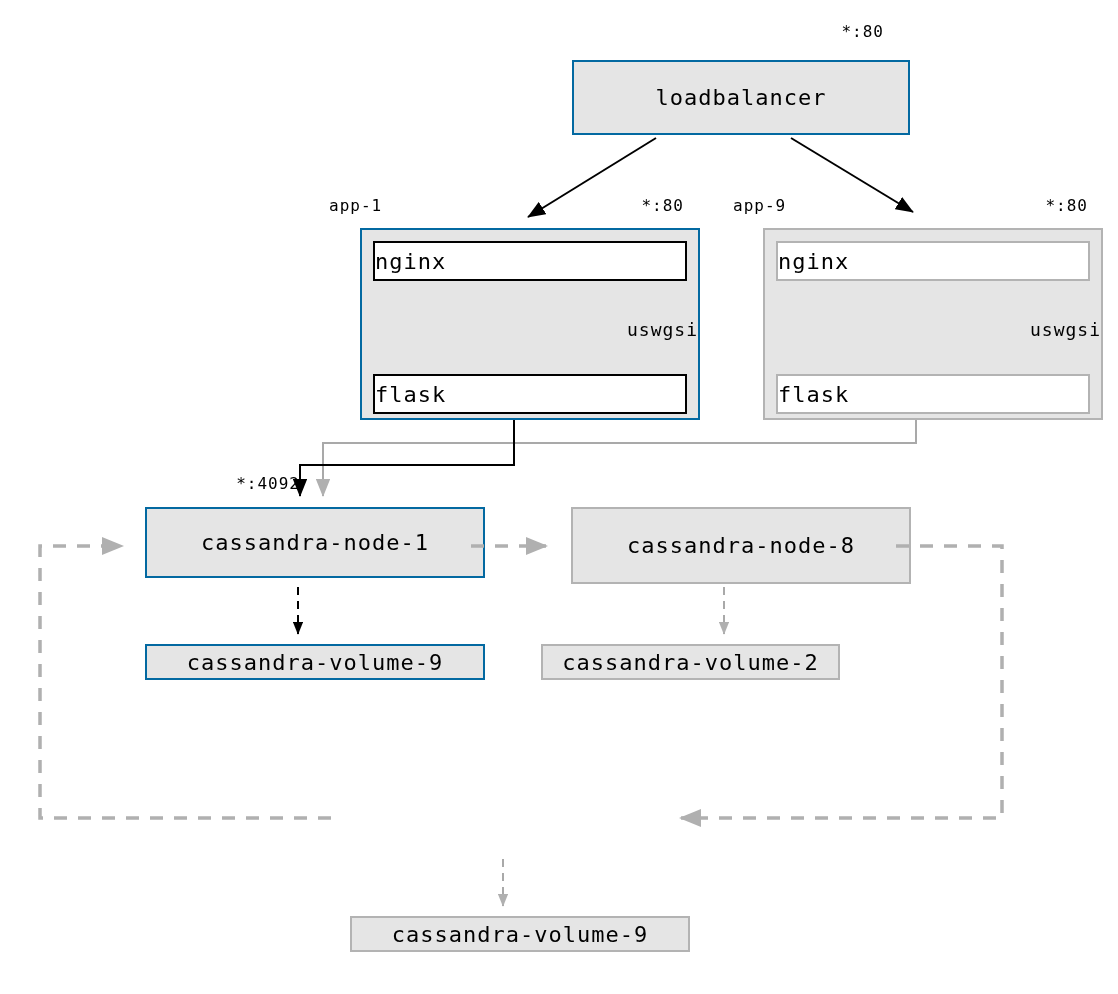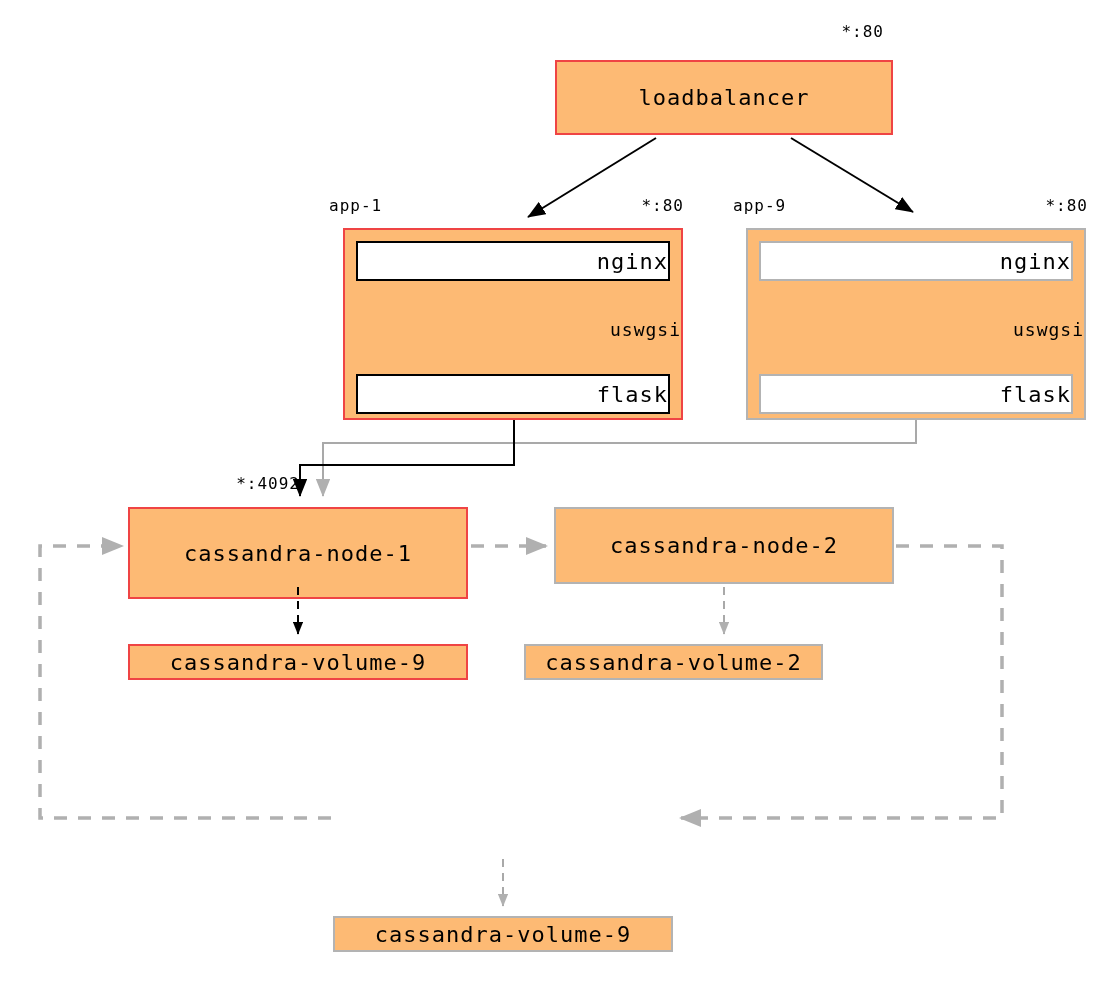--- a/index.html
+++ b/index.html
@@ -7,31 +7,31 @@
     position:relative;
     width:1118px;height:994px;
     background:#ffffff;
     color:#000000;
     font-family:"DejaVu Sans Mono", monospace;
     overflow:hidden;
   }
   .box{
     position:absolute;
     box-sizing:border-box;
-    border:2px solid #ef4444;
-    background:#fdba74;
+    border:2px solid #0369a1;
+    background:#e5e5e5;
     display:flex;align-items:center;justify-content:center;
-    font-size:22px;letter-spacing:1px;white-space:nowrap;
+    font-size:22px;letter-spacing:1px;white-space:nowrap;margin-left:17px;
   }
   .box.gray{border-color:#b3b3b3;}
   .appbox{display:block;}
   .inner{
     position:absolute;left:11px;right:11px;height:40px;
     box-sizing:border-box;border:2px solid #000000;background:#ffffff;
-    display:flex;align-items:center;justify-content:flex-end;
+    display:flex;align-items:center;justify-content:flex-start;
     font-size:22px;letter-spacing:1px;white-space:nowrap;
   }
   .appbox.gray .inner{border-color:#b3b3b3;}
   .mid{
     position:absolute;left:0;right:0;top:89px;
     text-align:right;font-size:18px;letter-spacing:1px;
   }
   .lbl{
     position:absolute;font-size:16px;letter-spacing:1px;
     line-height:24px;white-space:nowrap;
@@ -66,25 +66,25 @@
     <div class="inner" style="top:11px">
       <span>nginx</span>
     </div>
     <div class="mid">uswgsi</div>
     <div class="inner" style="top:144px">
       <span>flask</span>
     </div>
   </div>
 
   <div class="lbl" style="right:818px;top:472px">*:4092</div>
-  <div class="box" style="left:128px;top:507px;width:340px;height:92px">
+  <div class="box" style="left:128px;top:507px;width:340px;height:71px">
     <span>cassandra-node-1</span>
   </div>
   <div class="box gray" style="left:554px;top:507px;width:340px;height:77px">
-    <span>cassandra-node-2</span>
+    <span>cassandra-node-8</span>
   </div>
 
   <div class="box" style="left:128px;top:644px;width:340px;height:36px">
     <span>cassandra-volume-9</span>
   </div>
   <div class="box gray" style="left:524px;top:644px;width:299px;height:36px">
     <span>cassandra-volume-2</span>
   </div>
 
   <div class="box gray" style="left:333px;top:916px;width:340px;height:36px">

